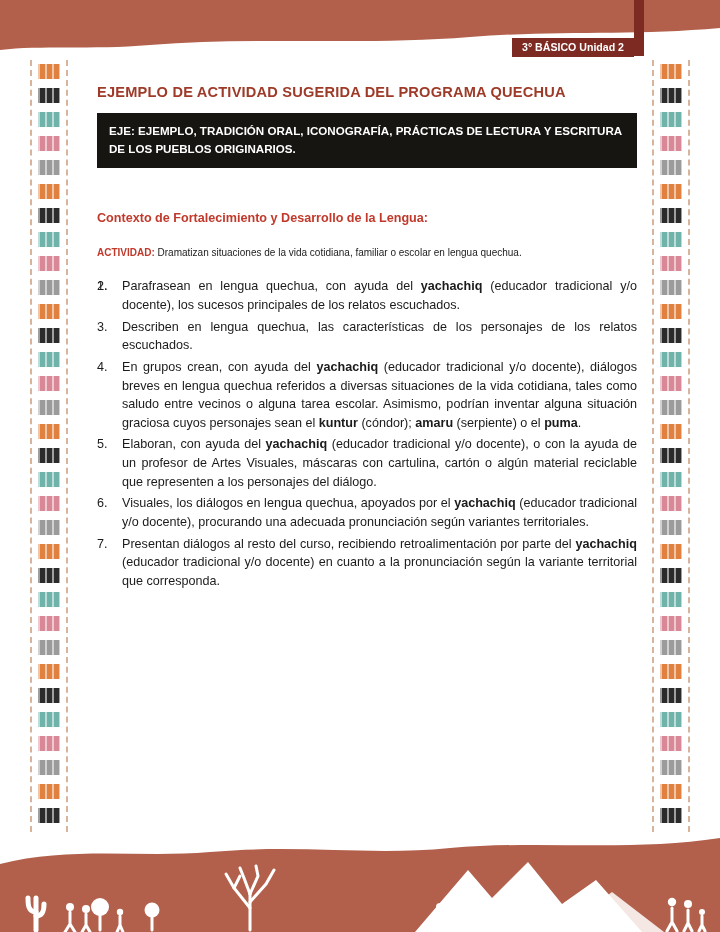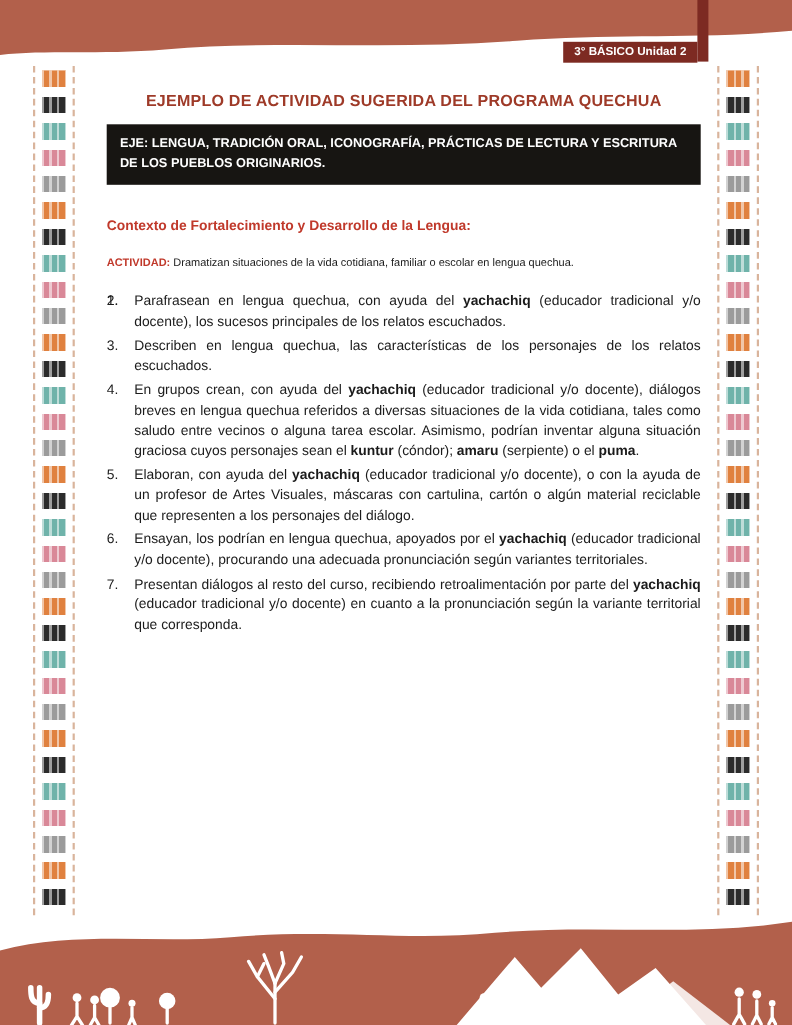--- a/index.html
+++ b/index.html
@@ -40,27 +40,27 @@
         #6fb3aa 48px 63px, rgba(0,0,0,0) 63px 72px,
         #d98898 72px 87px, rgba(0,0,0,0) 87px 96px,
         #9b9b9b 96px 111px, rgba(0,0,0,0) 111px 120px);
   }
   .side-strip.left{left:30px;}
   .side-strip.right{right:30px;}
 
   
   .content{position:absolute;left:97px;width:540px;top:84px;}
   .doc-title{
-    text-align:center;color:var(--title-red);font-size:14.6px;font-weight:bold;letter-spacing:.2px;
+    color:var(--title-red);font-size:14.6px;font-weight:bold;letter-spacing:.2px;
   }
   .eje-banner{
     margin-top:13px;background:var(--banner-bg);color:#fff;font-weight:bold;
     font-size:11.6px;line-height:1.55;padding:9px 12px 10px;
   }
-  .context-heading{margin-top:30px;color:var(--accent-red);font-weight:bold;font-size:12.6px;}
+  .context-heading{margin-top:43px;color:var(--accent-red);font-weight:bold;font-size:12.6px;}
   .activity{margin-top:21px;font-size:10px;line-height:1.45;}
   .activity .label{color:var(--accent-red);font-weight:bold;}
   .examples-label{margin-top:21px;font-size:12.6px;}
   #examples-list{margin-top:17px;}
   .example{
     position:relative;padding-left:25px;font-size:12.6px;line-height:1.48;
     margin-bottom:3px;text-align:justify;
   }
   .example .num{position:absolute;left:0;top:0;}
 
@@ -79,34 +79,34 @@
   </svg>
   <div class="badge-bar"></div>
   <div class="unit-badge">3° BÁSICO Unidad 2</div>
 
   <div class="side-strip left"></div>
   <div class="side-strip right"></div>
 
   <div class="content">
     <h1 class="doc-title">EJEMPLO DE ACTIVIDAD SUGERIDA DEL PROGRAMA QUECHUA</h1>
 
-    <div class="eje-banner">EJE: LENGUA, TRADICIÓN ORAL, ICONOGRAFÍA, PRÁCTICAS DE LECTURA Y ESCRITURA DE LOS PUEBLOS ORIGINARIOS.</div>
+    <div class="eje-banner">EJE: EJEMPLO, TRADICIÓN ORAL, ICONOGRAFÍA, PRÁCTICAS DE LECTURA Y ESCRITURA DE LOS PUEBLOS ORIGINARIOS.</div>
 
     <p class="context-heading">Contexto de Fortalecimiento y Desarrollo de la Lengua:</p>
 
     <p class="activity"><span class="label">ACTIVIDAD:</span><span> Dramatizan situaciones de la vida cotidiana, familiar o escolar en lengua quechua.</span></p>
 
 
     <div id="examples-list">
         <div class="example"><span class="num">1.</span></div>
         <div class="example"><span class="num">2.</span><span><span>Parafrasean en lengua quechua, con ayuda del </span><b>yachachiq</b><span> (educador tradicional y/o docente), los sucesos principales de los relatos escuchados.</span></span></div>
         <div class="example"><span class="num">3.</span><span><span>Describen en lengua quechua, las características de los personajes de los relatos escuchados.</span></span></div>
         <div class="example"><span class="num">4.</span><span><span>En grupos crean, con ayuda del </span><b>yachachiq</b><span> (educador tradicional y/o docente), diálogos breves en lengua quechua referidos a diversas situaciones de la vida cotidiana, tales como saludo entre vecinos o alguna tarea escolar. Asimismo, podrían inventar alguna situación graciosa cuyos personajes sean el </span><b>kuntur</b><span> (cóndor); </span><b>amaru</b><span> (serpiente) o el </span><b>puma</b><span>.</span></span></div>
         <div class="example"><span class="num">5.</span><span><span>Elaboran, con ayuda del </span><b>yachachiq</b><span> (educador tradicional y/o docente), o con la ayuda de un profesor de Artes Visuales, máscaras con cartulina, cartón o algún material reciclable que representen a los personajes del diálogo.</span></span></div>
-        <div class="example"><span class="num">6.</span><span><span>Ensayan, los podrían en lengua quechua, apoyados por el </span><b>yachachiq</b><span> (educador tradicional y/o docente), procurando una adecuada pronunciación según variantes territoriales.</span></span></div>
+        <div class="example"><span class="num">6.</span><span><span>Visuales, los diálogos en lengua quechua, apoyados por el </span><b>yachachiq</b><span> (educador tradicional y/o docente), procurando una adecuada pronunciación según variantes territoriales.</span></span></div>
         <div class="example"><span class="num">7.</span><span><span>Presentan diálogos al resto del curso, recibiendo retroalimentación por parte del </span><b>yachachiq</b><span> (educador tradicional y/o docente) en cuanto a la pronunciación según la variante territorial que corresponda.</span></span></div>
       </div>
   </div>
 
   <svg class="footer-svg" viewBox="0 0 720 120" preserveAspectRatio="none">
     <path class="band" d="M0,52 C70,34 140,46 210,40 C300,32 370,44 450,36 C540,28 630,40 720,26 L720,120 L0,120 Z"></path>
 
     <g class="sil">
       <path d="M415,120 L468,58 L492,86 L528,50 L562,92 L596,68 L642,120 Z"></path>
       <path d="M560,120 L612,80 L664,120 Z" opacity=".85"></path>

